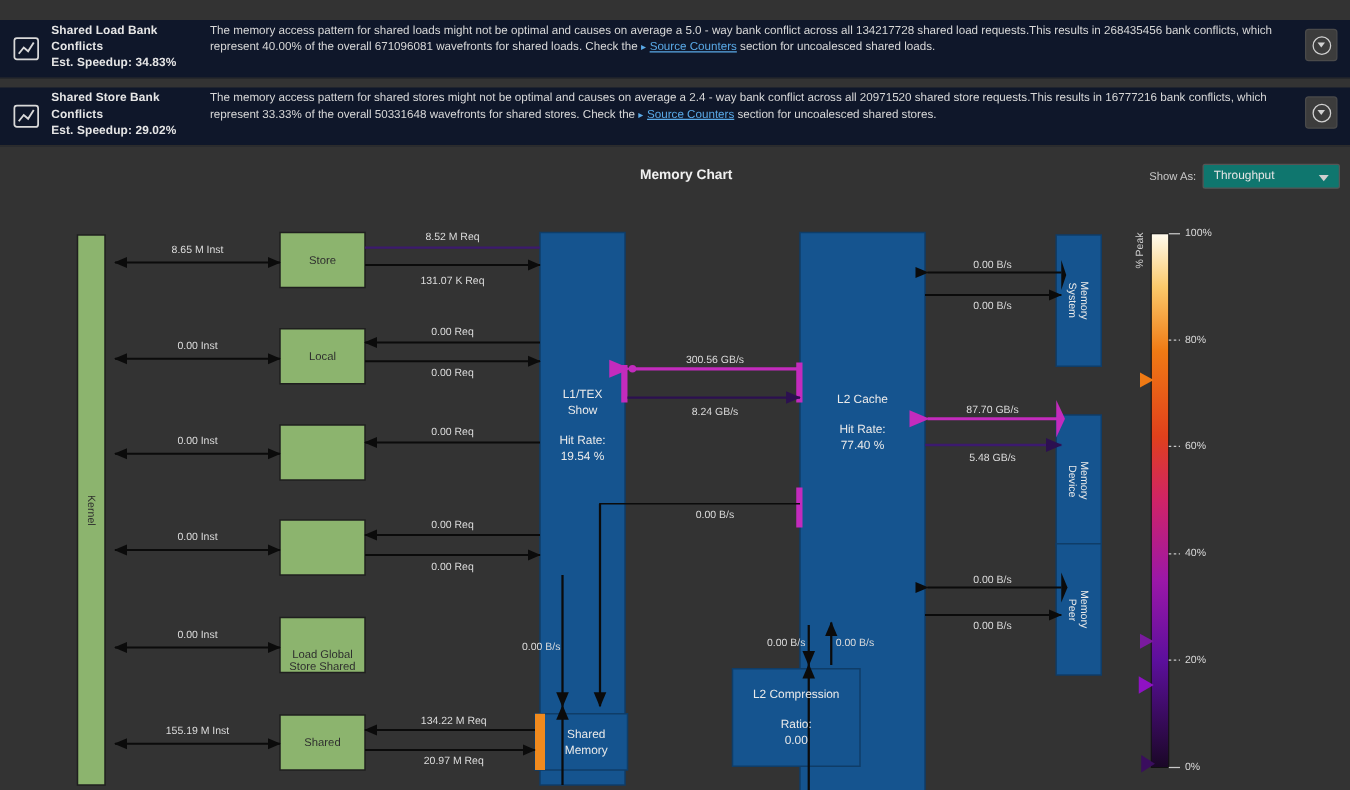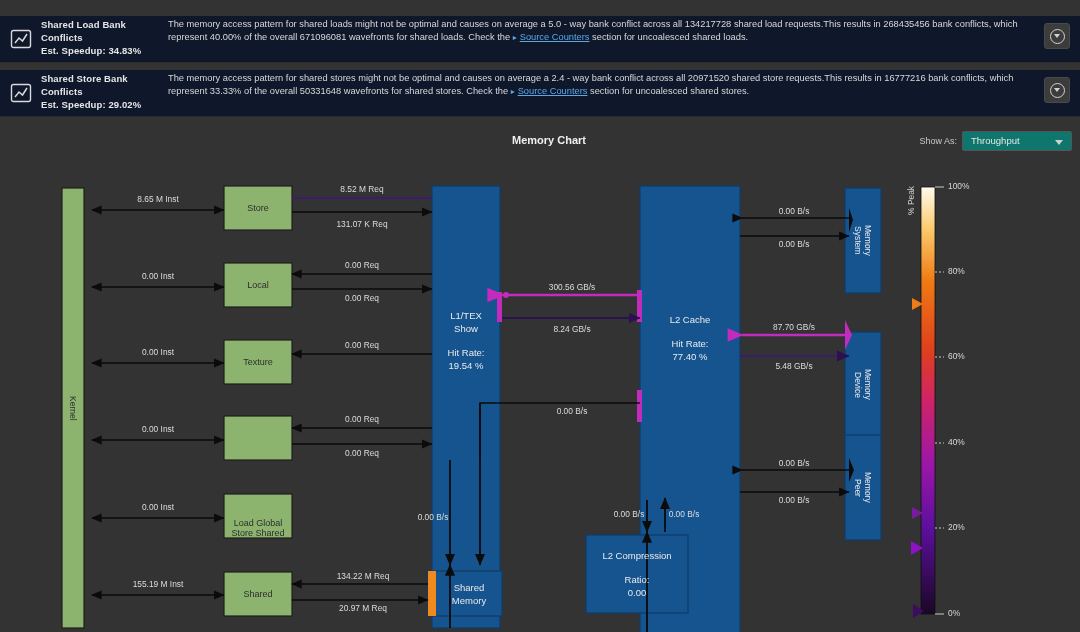--- a/index.html
+++ b/index.html
@@ -361,21 +361,20 @@
       <path d="M912,138 L923,144 L912,150 Z" fill="#f07a14"></path>
       <path d="M912,347 L923,353 L912,359 Z" fill="#7a1b9e"></path>
       <path d="M911,381 L923,388 L911,395 Z" fill="#8f12c4"></path>
       <path d="M913,444 L924,451 L913,458 Z" fill="#3a0d5e"></path>
     </svg>
 
     <div class="vert-label" style="left:62px; top:28px; width:22px; height:440px; display:flex; align-items:center; justify-content:center; color:#2e2e2e; font-size:8.5px;">Kernel</div>
 
     <div class="node-label green-box-label" style="left:224px; top:26px;  width:68px; height:44px;">Store</div>
     <div class="node-label green-box-label" style="left:224px; top:103px; width:68px; height:44px;">Local</div>
-    <div class="node-label green-box-label" style="left:224px; top:180px; width:68px; height:44px;">Texture</div>
     <div class="node-label green-box-label" style="left:224px; top:334px; width:68px; height:44px;justify-content:flex-end;">
       <span>Load Global</span>
       <span>Store Shared</span>
     </div>
     <div class="node-label green-box-label" style="left:224px; top:412px; width:68px; height:44px;">Shared</div>
 
     <div class="node-label blue-box-label" style="left:432px; top:135px; width:68px; height:90px;">
       <span>L1/TEX</span>
       <span>Show</span>
       <span style="height:11px"></span>

